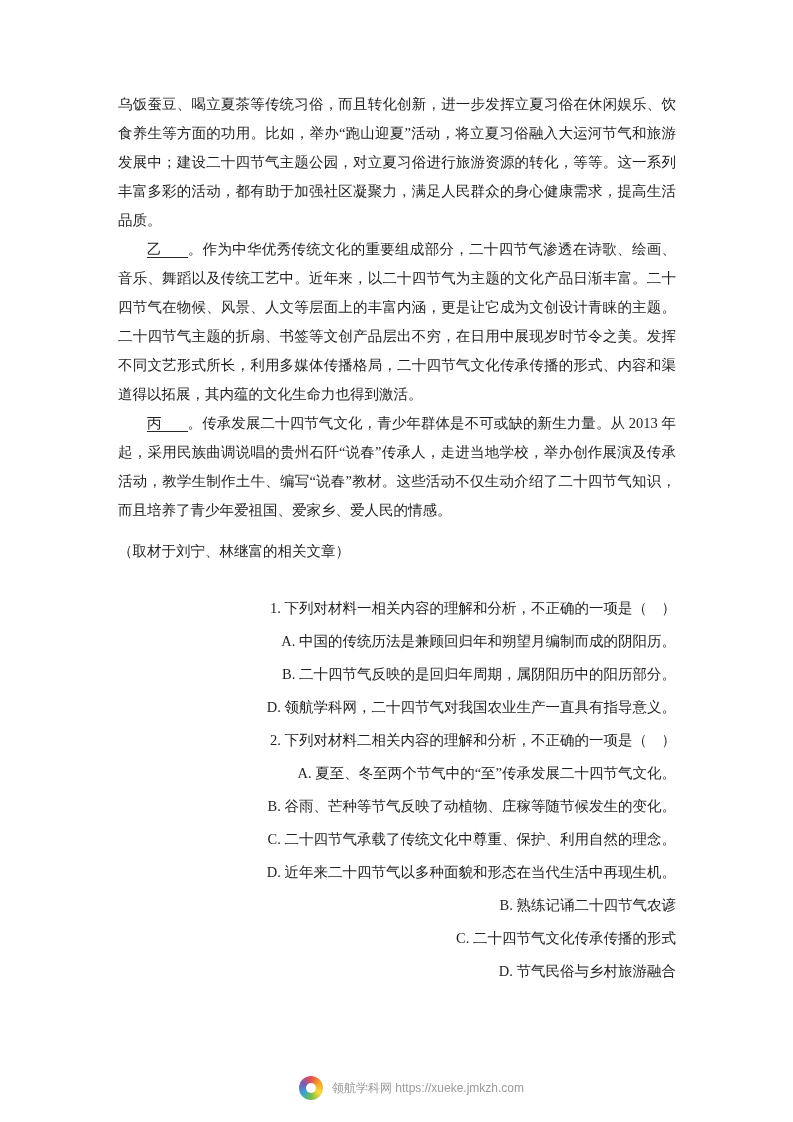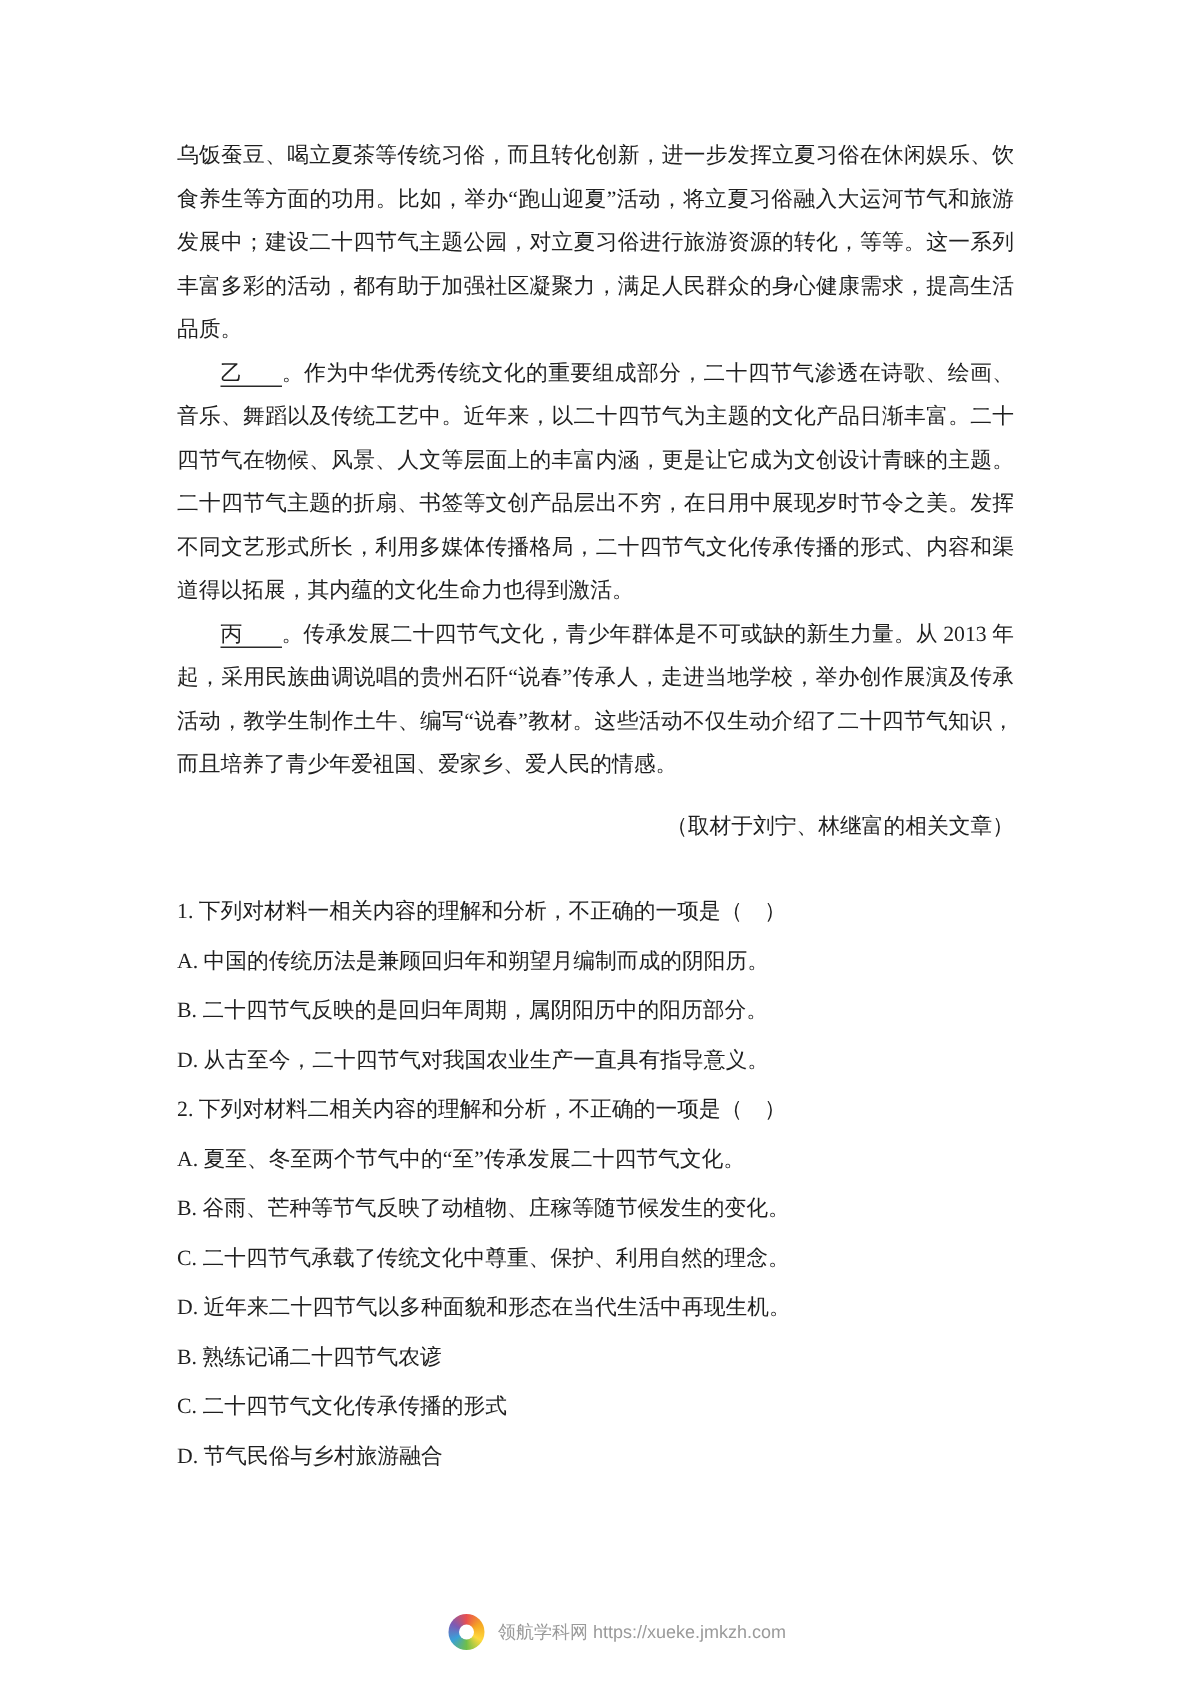--- a/index.html
+++ b/index.html
@@ -31,29 +31,29 @@
   }
   .para.indent {
     text-indent: 2em;
   }
   .fill-blank {
     border-bottom: 1px solid #2a2a2a;
     padding-right: 26px;
   }
   .attribution {
     margin: 12px 0 0 0;
-    text-align: right;
+    text-align: left;
   }
   .questions {
     margin-top: 26px;
   }
   .qline {
     margin: 0;
     line-height: 33px;
-    text-align: left;
+    text-align: right;
     font-family: Liberation Serif, serif;
   }
   .footer {
     position: absolute;
     left: 0;
     right: 0;
     bottom: 22px;
     display: flex;
     align-items: center;
     justify-content: center;
@@ -97,21 +97,21 @@
 
     <p class="para indent"><span class="fill-blank">丙</span><span>。传承发展二十四节气文化，青少年群体是不可或缺的新生力量。从 2013 年起，采用民族曲调说唱的贵州石阡“说春”传承人，走进当地学校，举办创作展演及传承活动，教学生制作土牛、编写“说春”教材。这些活动不仅生动介绍了二十四节气知识，而且培养了青少年爱祖国、爱家乡、爱人民的情感。</span></p>
 
     <p class="attribution">（取材于刘宁、林继富的相关文章）</p>
 
     <div class="questions">
 
       <p class="qline">1. 下列对材料一相关内容的理解和分析，不正确的一项是（　）</p>
       <p class="qline">A. 中国的传统历法是兼顾回归年和朔望月编制而成的阴阳历。</p>
       <p class="qline">B. 二十四节气反映的是回归年周期，属阴阳历中的阳历部分。</p>
-      <p class="qline">D. 从古至今，二十四节气对我国农业生产一直具有指导意义。</p>
+      <p class="qline">D. 领航学科网，二十四节气对我国农业生产一直具有指导意义。</p>
 
       <p class="qline">2. 下列对材料二相关内容的理解和分析，不正确的一项是（　）</p>
       <p class="qline">A. 夏至、冬至两个节气中的“至”传承发展二十四节气文化。</p>
       <p class="qline">B. 谷雨、芒种等节气反映了动植物、庄稼等随节候发生的变化。</p>
       <p class="qline">C. 二十四节气承载了传统文化中尊重、保护、利用自然的理念。</p>
       <p class="qline">D. 近年来二十四节气以多种面貌和形态在当代生活中再现生机。</p>
 
       <p class="qline">B. 熟练记诵二十四节气农谚</p>
       <p class="qline">C. 二十四节气文化传承传播的形式</p>
       <p class="qline">D. 节气民俗与乡村旅游融合</p>

